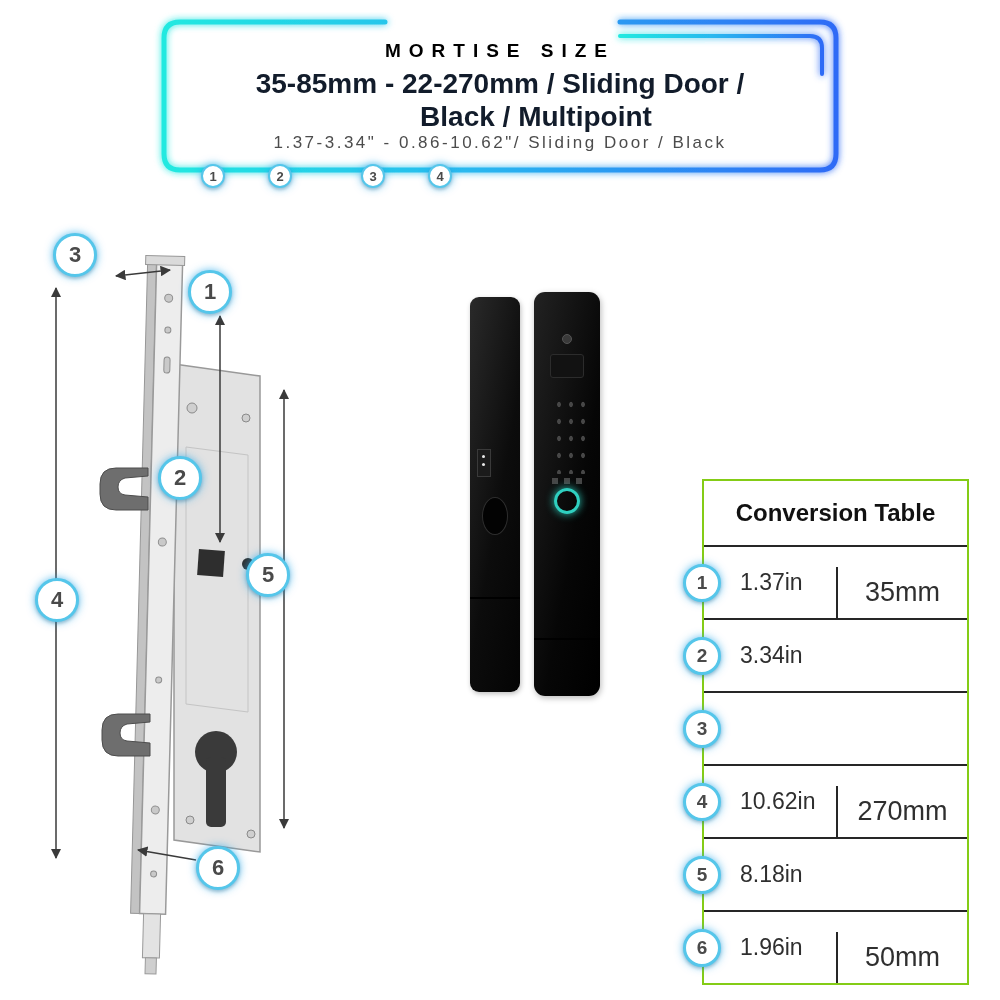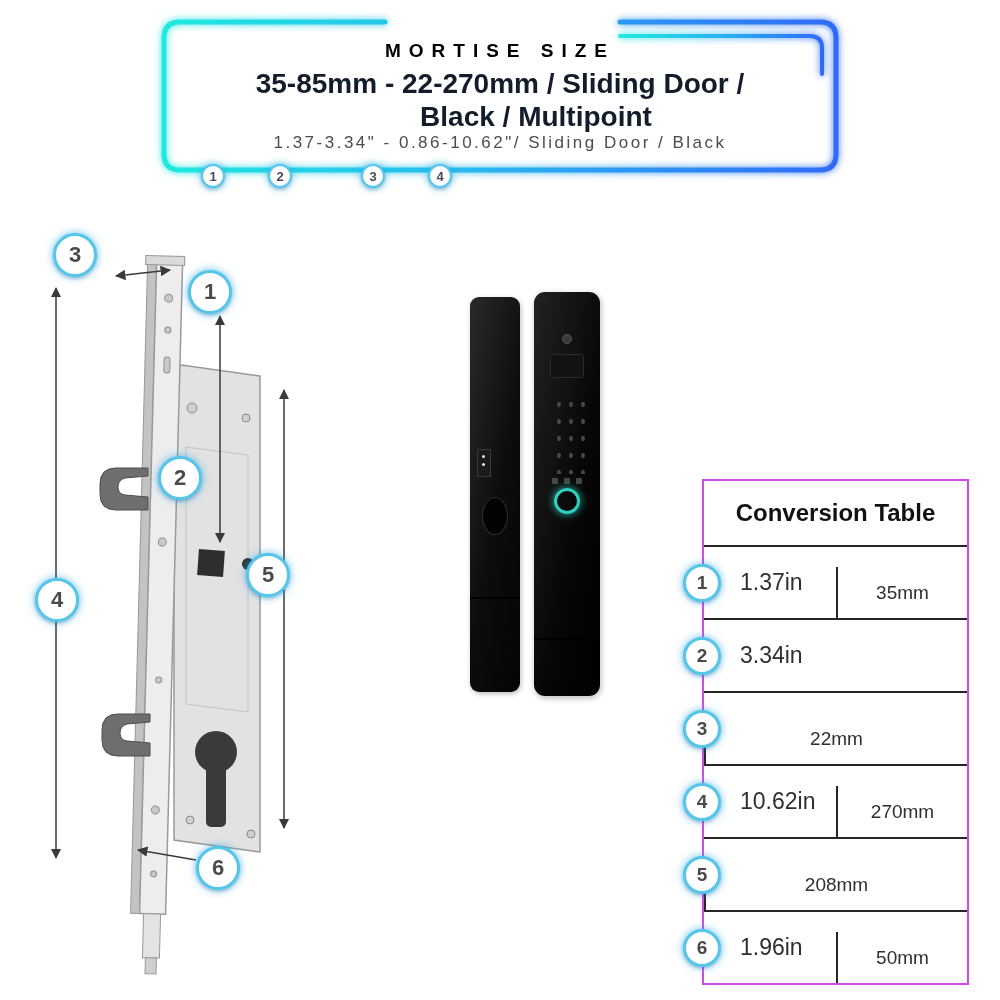--- a/index.html
+++ b/index.html
@@ -40,25 +40,25 @@
   .lock-front .sensor{position:absolute;left:50%;top:62px;transform:translateX(-50%);width:32px;height:22px;background:#121212;border:1px solid #2c2c2c;border-radius:3px;}
   .lock-front .keypad{position:absolute;left:50%;top:100px;transform:translateX(-50%);width:36px;height:82px;
               background-image:radial-gradient(#474747 1.5px, transparent 2.2px);background-size:12px 17px;background-position:4px 4px;}
   .lock-front .icons{position:absolute;left:50%;top:186px;transform:translateX(-50%);width:30px;height:6px;
               background:linear-gradient(90deg,#555 0 6px,transparent 6px 12px,#555 12px 18px,transparent 18px 24px,#555 24px 30px);opacity:.8;}
   .lock-front .fp{position:absolute;left:50%;top:196px;transform:translateX(-50%);width:20px;height:20px;border-radius:50%;
               border:3px solid #2fd0c0;box-shadow:0 0 9px rgba(47,208,192,.9);}
   .lock-front .seam2{position:absolute;left:0;top:346px;width:100%;height:2px;background:#000;}
 
   
-  .conv{position:absolute;left:702px;top:479px;width:263px;background:#fff;border:2px solid #d946ef;}
+  .conv{position:absolute;left:702px;top:479px;width:263px;background:#fff;border:2px solid #84cc16;}
   .conv-head{height:64px;display:flex;align-items:center;justify-content:center;font-size:24px;font-weight:bold;color:#111;}
   .conv-row{position:relative;display:flex;align-items:stretch;height:71px;border-top:2px solid #262626;}
   .cell-in{width:132px;display:flex;align-items:center;padding-left:36px;font-size:23px;color:#2f2f2f;box-sizing:border-box;}
-  .cell-mm{flex:1;display:flex;align-items:center;justify-content:center;border-left:2px solid #262626;font-size:19px;color:#2f2f2f;margin-top:20px;}
+  .cell-mm{flex:1;display:flex;align-items:center;justify-content:center;border-left:2px solid #262626;font-size:27px;color:#2f2f2f;margin-top:20px;}
 </style>
 </head>
 <body>
 
 <div class="page">
 
   <svg class="neon-frame" width="700" height="172" viewBox="0 0 700 172">
     <defs>
       <linearGradient id="neon" x1="0" y1="0" x2="1" y2="0">
         <stop offset="0" stop-color="#21e9e0"></stop>
@@ -166,30 +166,29 @@
       <span class="badge badge-md">1</span>
       <span class="cell-in">1.37in</span>
       <span class="cell-mm">35mm</span>
     </div>
     <div class="conv-row">
       <span class="badge badge-md">2</span>
       <span class="cell-in">3.34in</span>
     </div>
     <div class="conv-row">
       <span class="badge badge-md">3</span>
-      <span class="cell-mm">22mm</span>
     </div>
     <div class="conv-row">
       <span class="badge badge-md">4</span>
       <span class="cell-in">10.62in</span>
       <span class="cell-mm">270mm</span>
     </div>
     <div class="conv-row">
       <span class="badge badge-md">5</span>
-      <span class="cell-mm">208mm</span>
+      <span class="cell-in">8.18in</span>
     </div>
     <div class="conv-row">
       <span class="badge badge-md">6</span>
       <span class="cell-in">1.96in</span>
       <span class="cell-mm">50mm</span>
     </div>
   </div>
 
 </div>
 

